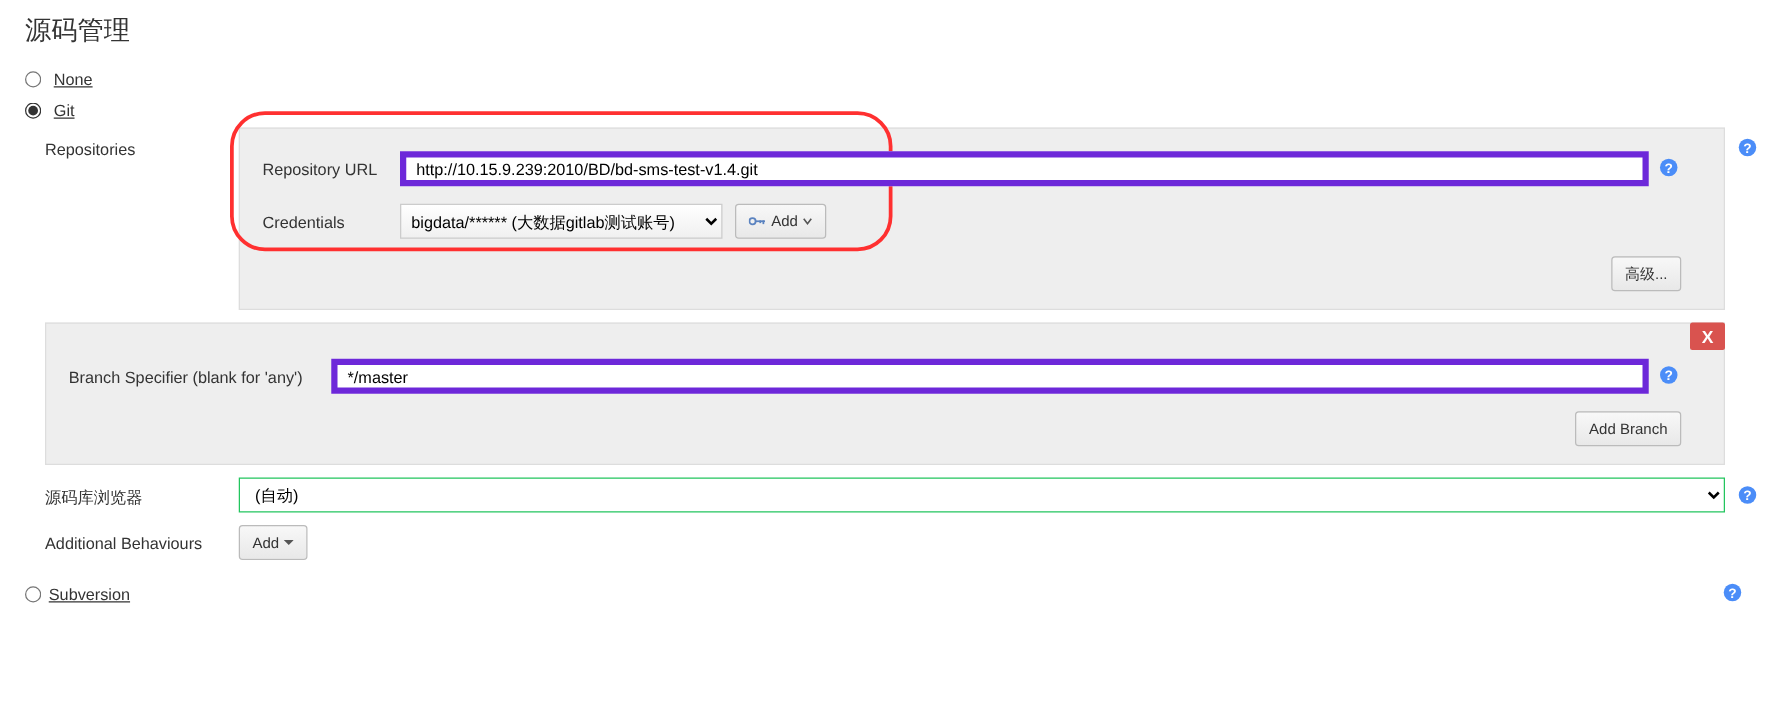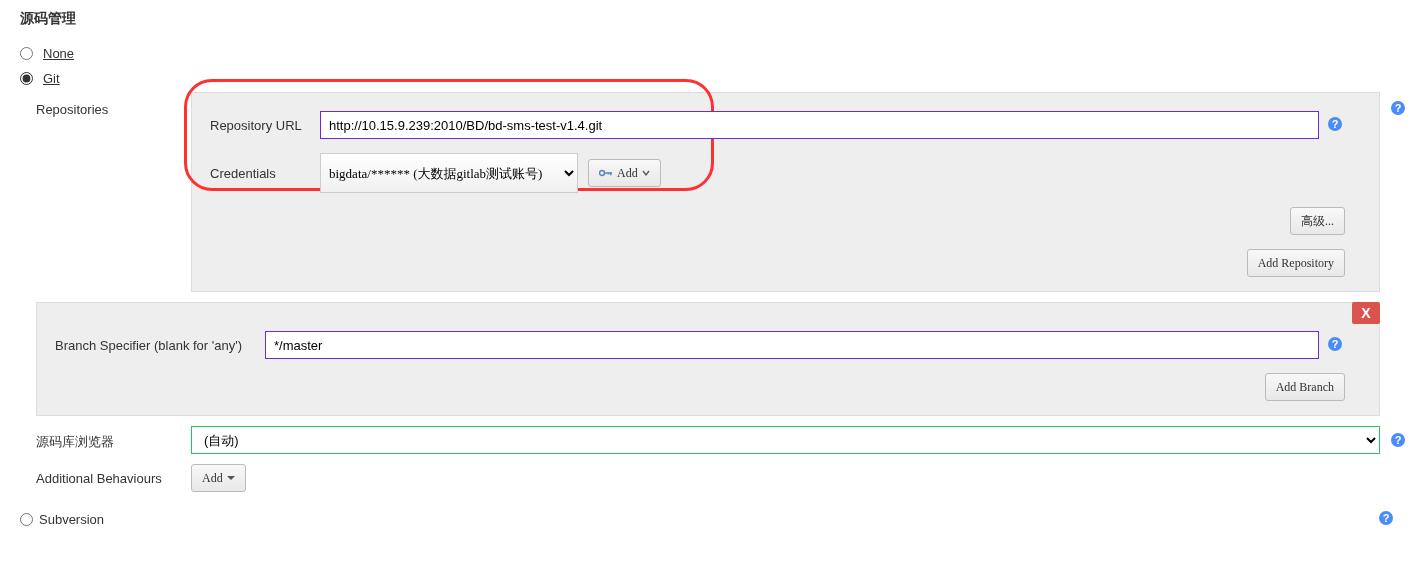--- a/index.html
+++ b/index.html
@@ -1,45 +1,45 @@
 <!DOCTYPE html>
 <html><head>
 <meta charset="utf-8">
 <style>
 * { box-sizing: border-box; margin: 0; padding: 0; }
 body { font-family: Arial, "Microsoft YaHei", sans-serif; font-size: 13px; color: #333; background: #fff; width: 1428px; }
 .page { padding: 0 20px; }
-.section-title { font-size: 14px; font-weight: bold; margin: 10px 0 14px 0; }
+.section-title { font-size: 21px; font-weight: normal; margin: 10px 0 14px 0; }
 .radio-row { padding: 4px 0 6px 0; display: flex; align-items: center; gap: 6px; text-decoration: underline; }
 .radio-row input { margin: 0 4px 0 0; accent-color: #333; }
 .content-area { margin-left: 16px; }
 .config-row { display: flex; align-items: flex-start; margin-bottom: 10px; position: relative; }
 .config-label { width: 155px; padding-top: 10px; flex-shrink: 0; }
 .config-panel { flex: 1; background: #eee; border: 1px solid #ddd; padding: 18px 34px 14px 18px; position: relative; margin-right: 10px; }
 .help-icon-outer { flex-shrink: 0; width: 18px; padding-top: 8px; }
 .help-svg { width: 16px; height: 16px; }
 .form-line { display: flex; align-items: center; margin-bottom: 14px; position: relative; }
 .form-label { width: 110px; flex-shrink: 0; padding-left: 0; }
-.form-input-text { flex: 1; height: 28px; border: 1px solid #6d28d9; padding: 0 8px; font-size: 13px; background: #fff; }
-.form-select { height: 40px; border: 1px solid #ccc; background: linear-gradient(#fff,#f0f0f0); padding: 0 4px; font-size: 13px; font-family: Liberation Serif, serif; }
+.form-input-text { flex: 1; height: 28px; border: 5px solid #6d28d9; padding: 0 8px; font-size: 13px; background: #fff; }
+.form-select { height: 28px; border: 1px solid #ccc; background: linear-gradient(#fff,#f0f0f0); padding: 0 4px; font-size: 13px; }
 .cred-select { width: 258px; }
-.btn { height: 28px; background: linear-gradient(#f8f8f8,#e8e8e8); border: 1px solid #bbb; border-radius: 3px; padding: 0 10px; font-size: 12px; cursor: pointer; color: #333; display: inline-flex; align-items: center; gap: 4px; font-family: Liberation Serif, serif; }
+.btn { height: 28px; background: linear-gradient(#f8f8f8,#e8e8e8); border: 1px solid #bbb; border-radius: 3px; padding: 0 10px; font-size: 12px; cursor: pointer; color: #333; display: inline-flex; align-items: center; gap: 4px; }
 .btn-row-right { text-align: right; margin-top: 6px; }
 .btn-row-right .btn { margin-left: 6px; }
 .red-annot { position: absolute; border: 3px solid #ff3030; border-radius: 28px; pointer-events: none; }
 .delete-badge { position: absolute; top: -1px; right: -1px; width: 28px; height: 22px; background: #d9534f; color: #fff; font-weight: bold; font-size: 14px; display: flex; align-items: center; justify-content: center; border-radius: 2px; cursor: pointer; text-transform: uppercase; }
 .inline-help { width: 18px; margin-left: 8px; flex-shrink: 0; }
 .wide-label { width: 210px; }
 .branch-panel { padding-top: 28px; }
 .browser-select { flex: 1; height: 28px; border: 1px solid #22c55e; padding: 0 8px; font-size: 13px; background: #fff; }
 .addb-row { display: flex; align-items: center; }
 .addb-label { width: 155px; }
 .key-icon { width: 14px; height: 8px; display: inline-block; }
 .chev-down { width: 8px; height: 8px; display: inline-block; }
-.subversion-row { padding: 4px 0 6px 0; display:flex; align-items:center; }
+.subversion-row { padding: 4px 0 6px 0; display:flex; align-items:center;text-decoration:underline; }
 .subv-help { margin-left:auto; margin-right: 14px; }
 </style>
 </head>
 <body>
 <div class="page">
 <h2 class="section-title">源码管理</h2>
 
 <div class="radio-row">
   <input type="radio" name="scm" style="">
   <span>None</span>
@@ -85,23 +85,20 @@
         <span>
           <svg class="chev-down" viewBox="0 0 8 8">
                   <path d="M1 2 L4 6 L7 2" fill="none" stroke="#555" stroke-width="1.3"></path>
                 </svg>
         </span>
       </button>
     </div>
 
     <div class="btn-row-right">
       <button class="btn">高级...</button>
-    </div>
-    <div class="btn-row-right" style="margin-top:14px;">
-      <button class="btn">Add Repository</button>
     </div>
   </div>
   <div class="help-icon-outer">
     <svg class="help-svg" viewBox="0 0 16 16">
             <circle cx="8" cy="8" r="7" fill="#4b8df8"></circle>
             <text x="8" y="12" text-anchor="middle" font-size="11" fill="#fff" font-family="Arial" font-weight="bold">?</text>
           </svg>
   </div>
 </div>
 

